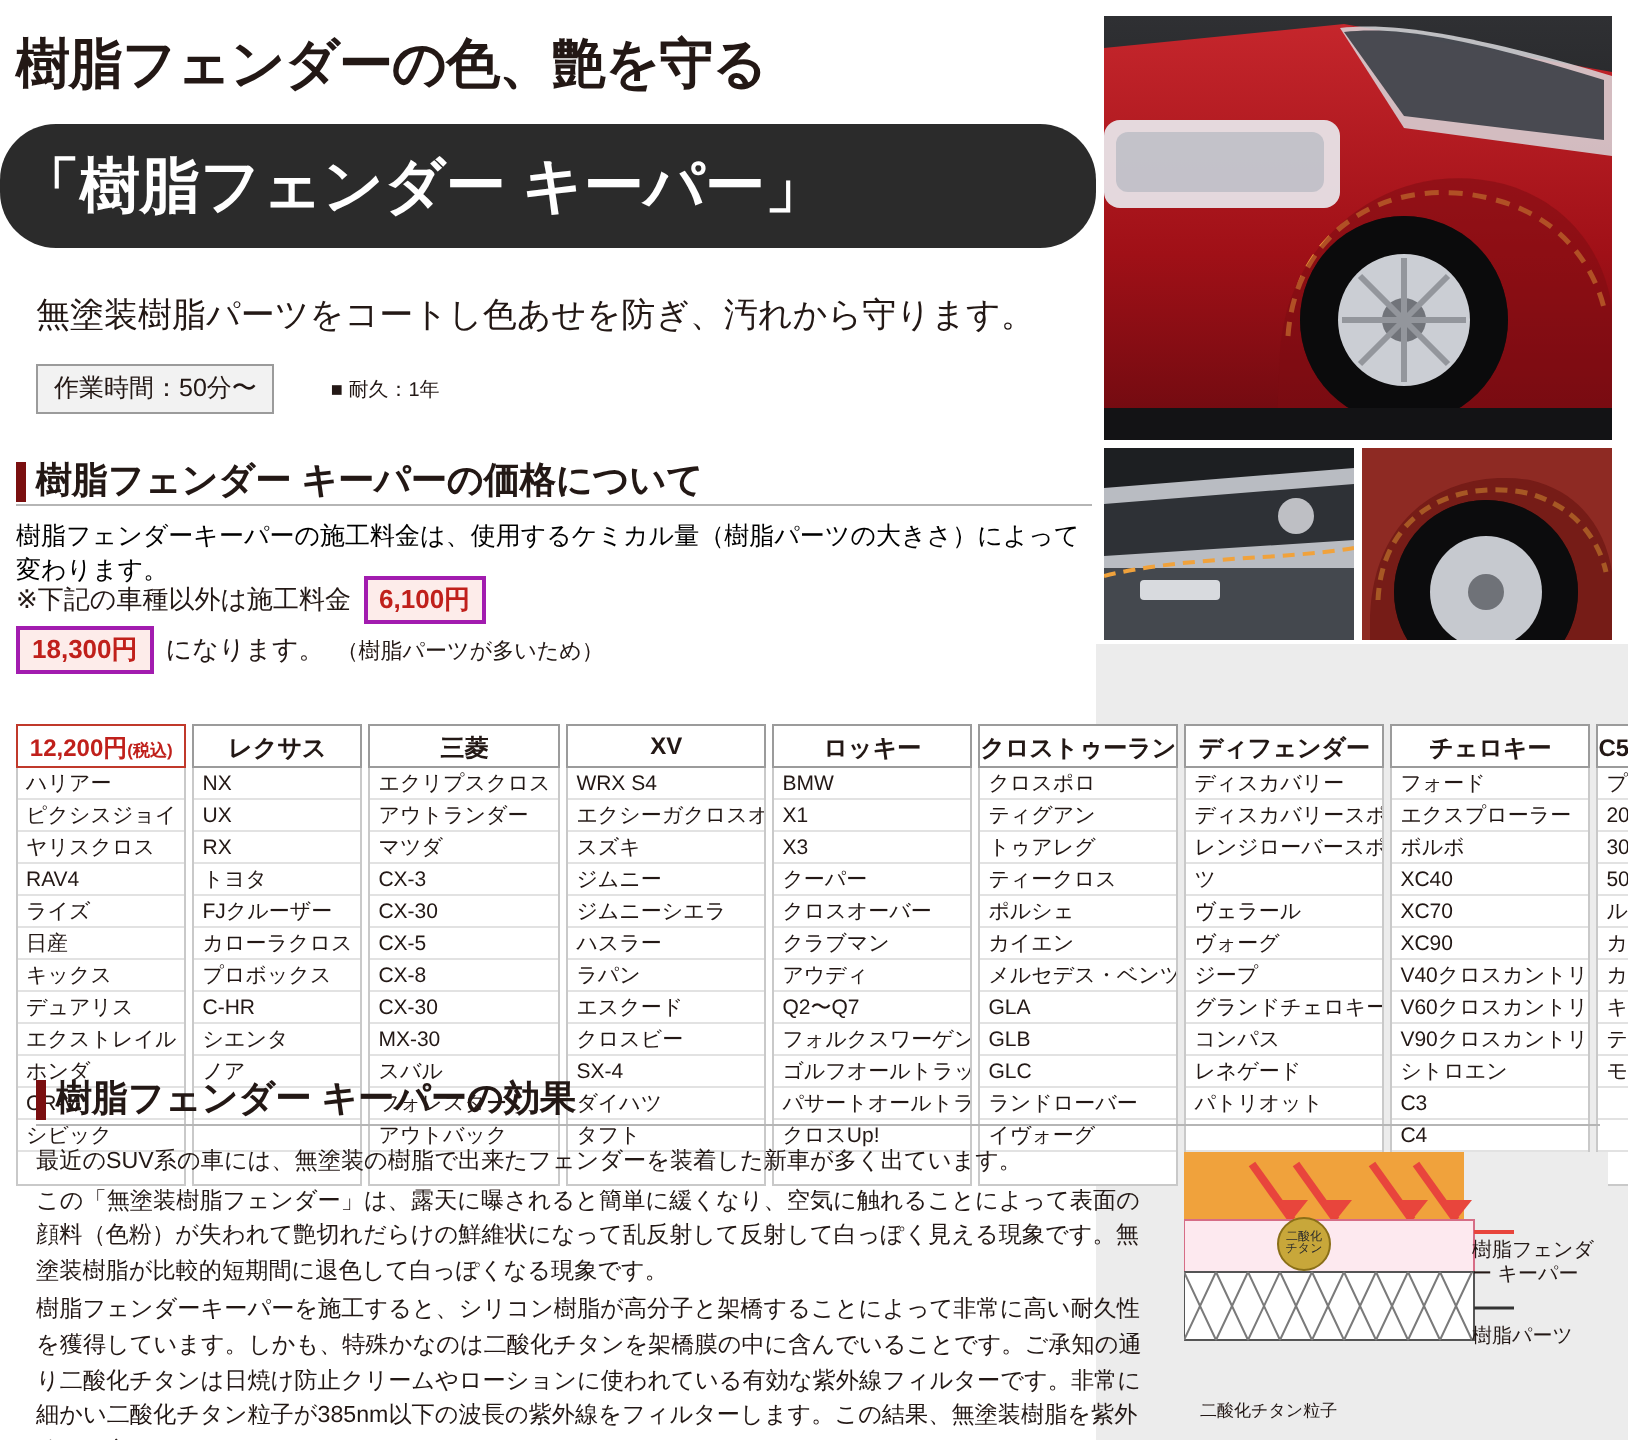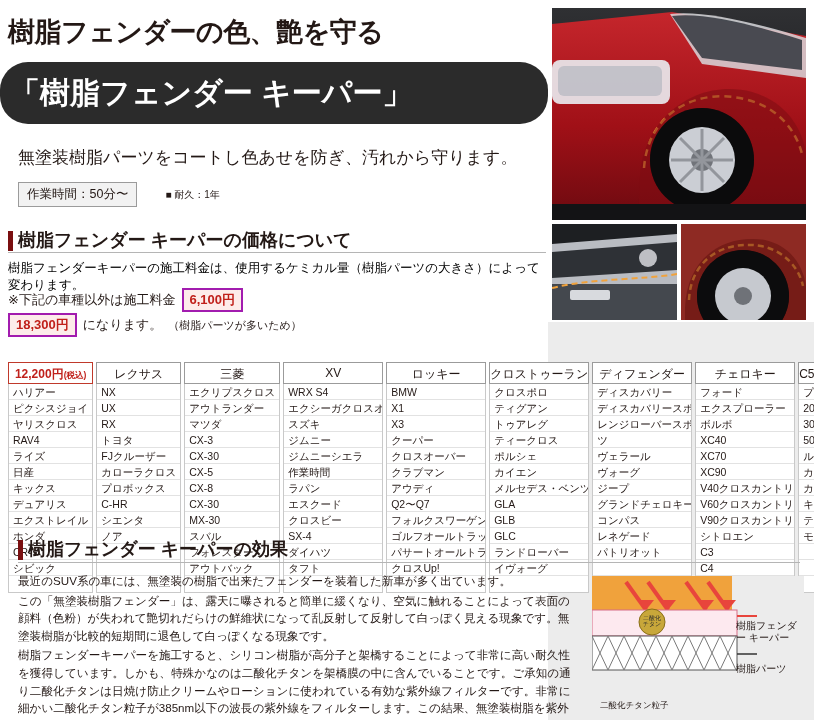--- a/index.html
+++ b/index.html
@@ -96,21 +96,21 @@
     display:flex; gap:3px;margin-top:26px;
   }
   .brand-col { width:100px; }
   .brand-col .hdr {
     border:1px solid #c0392b; background:#ffffff; color:#c0201b;
     font-weight:bold; font-size:12px; text-align:center; padding:3px 0 2px;
     height:22px; white-space:nowrap;
   }
   .brand-col .hdr .yen { font-size:8.5px; }
   .brand-col .hdr.plain {
-    border:1px solid #9b9b9b; color:#231815; font-weight:normal; background:#fff;
+    border:1px solid #9b9b9b; color:#231815; font-weight:bold; background:#fff;
   }
   .brand-col ul { list-style:none; margin:0; padding:0;
     border:1px solid #c9c9c9; border-top:none; background:#ffffff; }
   .brand-col li {
     font-size:10.5px; line-height:1.0; padding:2.5px 4px;
     border-bottom:1px solid #e2e2e2; color:#231815; height:16px;
     white-space:nowrap; overflow:hidden;
   }
   .brand-col li:last-child { border-bottom:none; }
   .brand-col li.blank { color:transparent; }
@@ -307,21 +307,21 @@
         </ul>
       </div>
       <div class="brand-col">
         <div class="hdr plain">XV</div>
         <ul>
           <li>WRX S4</li>
           <li>エクシーガクロスオーバー</li>
           <li>スズキ</li>
           <li>ジムニー</li>
           <li>ジムニーシエラ</li>
-          <li>作業時間</li>
+          <li>ハスラー</li>
           <li>ラパン</li>
           <li>エスクード</li>
           <li>クロスビー</li>
           <li>SX-4</li>
           <li>ダイハツ</li>
           <li>タフト</li>
           <li class="blank">&nbsp;</li>
         </ul>
       </div>
       <div class="brand-col">

